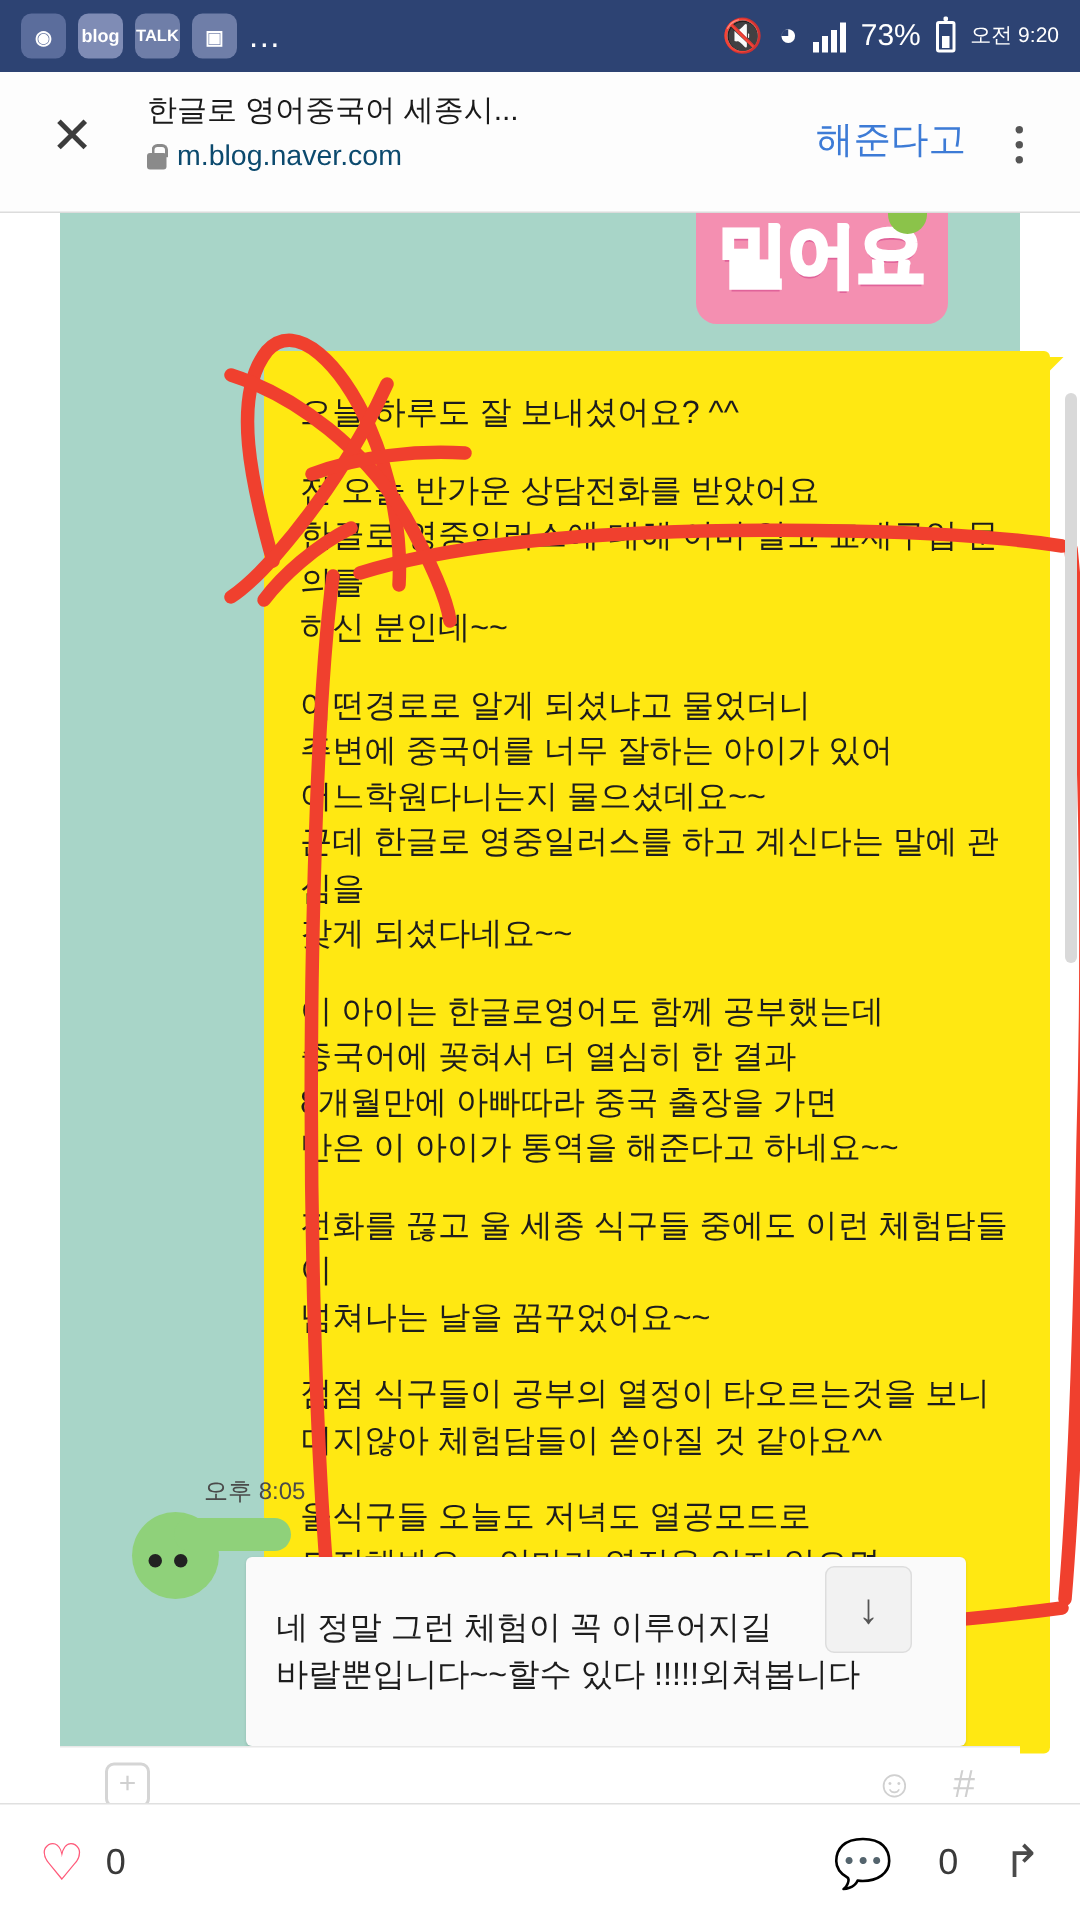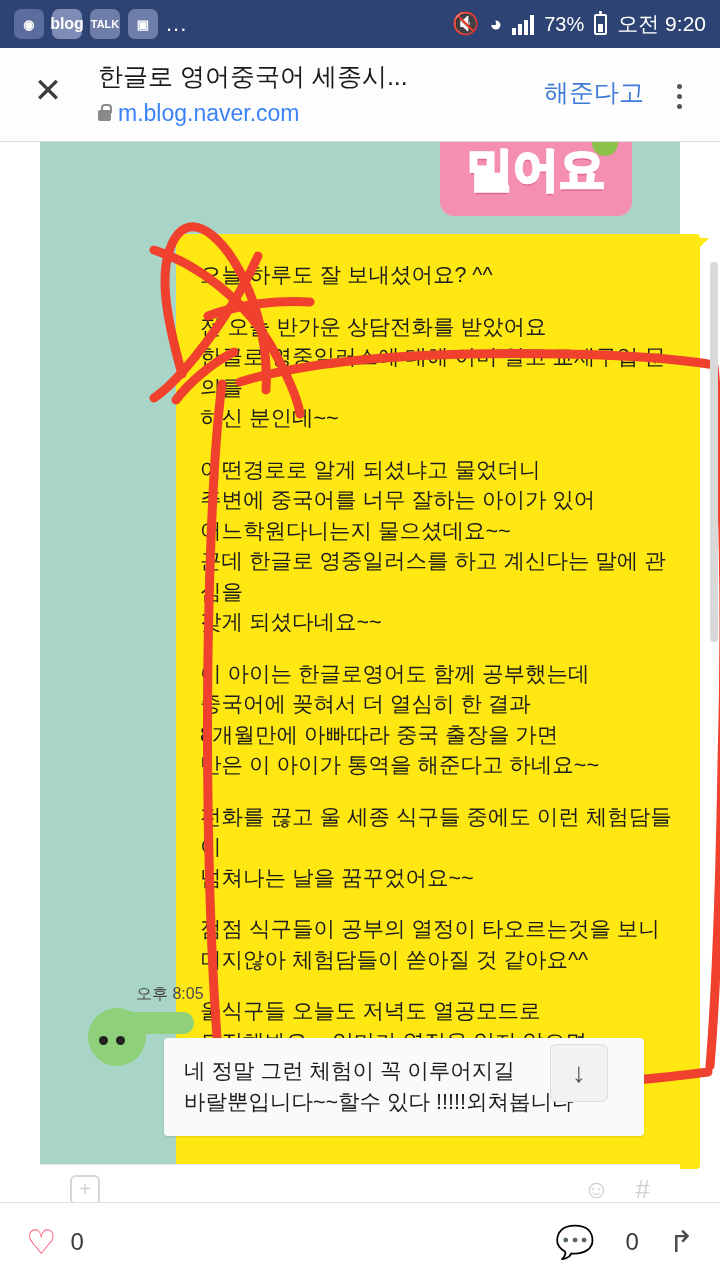--- a/index.html
+++ b/index.html
@@ -18,25 +18,25 @@
     font-size: 20px;
   }
   .sb-left { display: flex; align-items: center; gap: 8px; }
   .sb-right { margin-left: auto; display: flex; align-items: center; gap: 10px; }
   .sb-icon {
     width: 30px; height: 30px; border-radius: 7px;
     display: flex; align-items: center; justify-content: center;
     font-size: 13px; font-weight: bold; color: #fff;
     background: #5b6d9c;
   }
-  .sb-icon.blog { background: #7f8cb5; font-size: 16px; }
+  .sb-icon.blog { background: #7f8cb5; font-size: 12px; }
   .sb-icon.talk { background: #6f7ea8; font-size: 11px; }
   .sb-icon.img  { background: #6f7ea8; }
   .sb-dots { font-size: 22px; letter-spacing: 1px; }
-  .sb-time { font-size: 21px; font-weight: 500; }
+  .sb-time { font-size: 14px; font-weight: 500; }
   .batt { font-size: 20px; }
   .batt-ico {
     display: inline-block; width: 13px; height: 21px;
     border: 2px solid #fff; border-radius: 2px; position: relative;
     vertical-align: -3px;
   }
   .batt-ico:before {
     content:""; position:absolute; left:2px; right:2px; bottom:1px; height:8px; background:#fff;
   }
   .batt-ico:after {
@@ -54,34 +54,34 @@
     height: 94px; background: #fdfdfd; border-bottom: 1px solid #dcdcdc;
     position: relative;
   }
   .close-btn {
     position: absolute; left: 26px; top: 20px; width: 44px; height: 44px;
     display: flex; align-items: center; justify-content: center;
     font-size: 34px; color: #3c3c3c; font-weight: 300;
   }
   .title-wrap { position: absolute; left: 98px; top: 12px; right: 210px; }
   .page-title {
-    font-size: 25px; color: #1a1a1a; white-space: nowrap;
+    font-size: 20px; color: #1a1a1a; white-space: nowrap;
     overflow: hidden; text-overflow: ellipsis;
   }
   .url-row { display: flex; align-items: center; gap: 7px; margin-top: 7px; }
   .lock {
     width: 13px; height: 11px; background: #8a8a8a; border-radius: 2px;
     position: relative; margin-top: 4px;
   }
   .lock:before {
     content:""; position:absolute; left:3px; top:-6px; width:7px; height:7px;
     border:2px solid #8a8a8a; border-bottom:none;
     border-radius: 4px 4px 0 0;
   }
-  .url { font-size: 23px; color: #3b82f6; }
+  .url { font-size: 19px; color: #0c4a6e; }
   .share-btn {
     position: absolute; right: 76px; top: 28px;
     font-size: 25px; color: #3d7bd6; font-weight: 500;
   }
   .kebab {
     position: absolute; right: 22px; top: 26px; width: 38px; height: 44px;
     display: flex; flex-direction: column; align-items: center; justify-content: center; gap: 5px;
   }
   .kebab i { width: 5px; height: 5px; background: #555; border-radius: 50%; display: block; }
 
@@ -92,21 +92,21 @@
   }
   .chatbg {
     position: absolute; left: 40px; right: 40px; top: 0; bottom: 38px;
     background: #a8d5c8;
   }
   .white-left { position:absolute; left:0; top:0; width:40px; bottom:0; background:#fff; }
   .white-right { position:absolute; right:0; top:0; width:40px; bottom:0; background:#fff; }
 
   
   .sticker {
-    position: absolute; right: 48px; top: -18px; width: 192px; height: 92px;
+    position: absolute; right: 48px; top: -18px; width: 168px; height: 92px;
     background: #f48fb1; border-radius: 14px;
     display: flex; align-items: center; justify-content: center;
   }
   .sticker span {
     font-size: 46px; font-weight: bold; color: #fff;
     -webkit-text-stroke: 3px #fff; color:#fff;
     text-shadow: 0 3px 0 #e0639a;
   }
   .sticker .leaf {
     position: absolute; right: 14px; top: 6px; width: 26px; height: 26px;
@@ -152,21 +152,21 @@
   .avatar .blob {
     position: absolute; left: 28px; top: 4px; width: 78px; height: 22px;
     background: #8fd17a; border-radius: 12px;
   }
   .avatar .eye { position: absolute; width: 9px; height: 9px; background: #222; border-radius: 50%; top: 28px; }
   .avatar .eye.l { left: 11px; }
   .avatar .eye.r { left: 28px; }
 
   .bubble2 {
     position: absolute; left: 124px; top: 896px; width: 480px;
-    background: #fafafa; border-radius: 4px; padding: 18px 20px;
+    background: #fafafa; border-radius: 4px; padding: 32px 20px;
     box-shadow: 0 1px 2px rgba(0,0,0,.12);
   }
   .bubble2 p { font-size: 21.5px; line-height: 1.45; color: #1d1d1d; white-space: pre-line; }
 
   .scroll-fab {
     position: absolute; right: 72px; bottom: 62px; width: 58px; height: 58px;
     background: #f2f2f2; border: 1px solid #ddd; border-radius: 6px;
     display: flex; align-items: center; justify-content: center;
     font-size: 28px; color: #555;
   }

